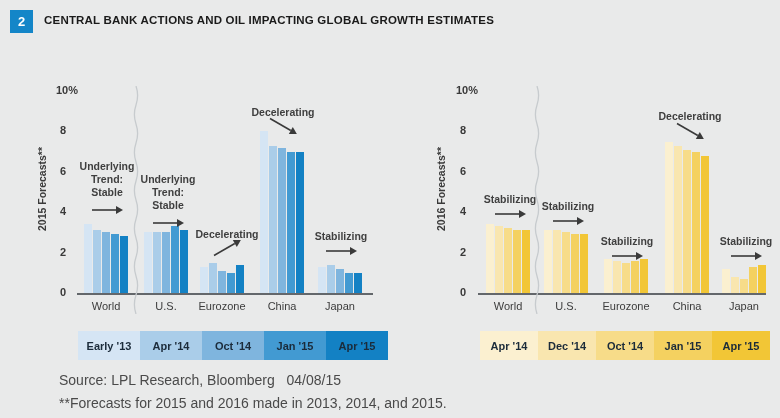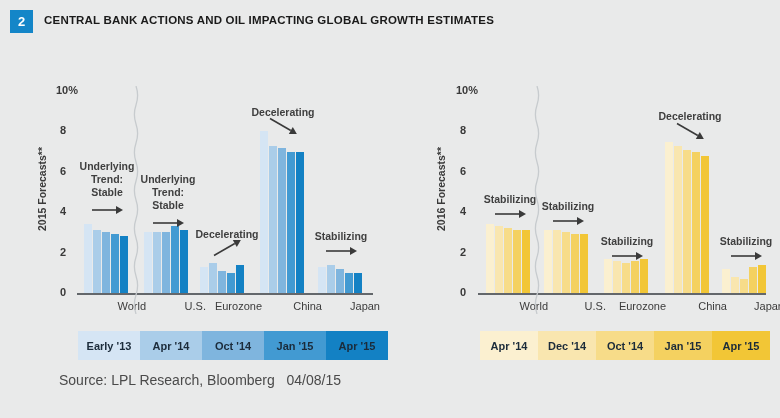--- a/index.html
+++ b/index.html
@@ -7,21 +7,21 @@
   #stage{position:relative;width:780px;height:418px;background:#e9eaea;overflow:hidden;}
   .badge{position:absolute;left:10px;top:10px;width:23px;height:23px;background:#1486c8;color:#fff;
          font-weight:bold;font-size:13px;display:flex;align-items:center;justify-content:center;}
   .title{position:absolute;left:44px;top:14px;font-size:11.5px;font-weight:bold;color:#1a1a1a;letter-spacing:.2px;}
   .subtitle{position:absolute;left:80px;top:42px;font-size:11px;color:#58595b;}
   .ytick{position:absolute;width:40px;text-align:right;font-size:11px;font-weight:600;color:#3a3a3a;}
   .ylabel{position:absolute;width:130px;text-align:center;font-size:10.5px;font-weight:bold;color:#3a3a3a;
           transform:rotate(-90deg);}
   .axisline{position:absolute;height:2px;background:#63676b;}
   .bar{position:absolute;}
-  .catlabel{position:absolute;width:80px;text-align:right;font-size:11px;color:#3c3c3c;}
+  .catlabel{position:absolute;width:80px;text-align:center;font-size:11px;color:#3c3c3c;}
   .ann{position:absolute;width:120px;text-align:center;font-size:10.5px;font-weight:bold;color:#3f3f3f;
        line-height:1.22;white-space:pre-line;}
   .arrow{position:absolute;width:34px;height:12px;}
   .legendcell{position:absolute;text-align:center;font-size:11px;font-weight:bold;color:#1b2b3a;
               display:flex;align-items:center;justify-content:center;}
   .footer-line{position:absolute;left:40px;font-size:14px;color:#4a4a4a;white-space:pre;margin-left:19px;}
   .wavy{position:absolute;pointer-events:none;}
 </style>
 </head>
 <body>
@@ -193,13 +193,14 @@
       <div class="legendcell" style="left: 538px; top: 331px; width: 58px; height: 29px; background: rgb(249, 230, 175);">Dec '14</div>
       <div class="legendcell" style="left: 596px; top: 331px; width: 58px; height: 29px; background: rgb(247, 220, 137);">Oct '14</div>
       <div class="legendcell" style="left: 654px; top: 331px; width: 58px; height: 29px; background: rgb(244, 209, 96);">Jan '15</div>
       <div class="legendcell" style="left: 712px; top: 331px; width: 58px; height: 29px; background: rgb(242, 198, 54);">Apr '15</div>
       <div class="wavy" style="left: 533px; top: 86px;"><svg width="9" height="228" viewBox="0 0 9 228">
           <path d="M4,0 q3.2,9.5 0,19 q-3.2,9.5 0,19 q3.2,9.5 0,19 q-3.2,9.5 0,19 q3.2,9.5 0,19 q-3.2,9.5 0,19 q3.2,9.5 0,19 q-3.2,9.5 0,19 q3.2,9.5 0,19 q-3.2,9.5 0,19 q3.2,9.5 0,19 q-3.2,9.5 0,19" fill="none" stroke="#c7cbce" stroke-width="1.3"></path>
         </svg></div>
     </div>
 
   <div class="footer-line" style="top:372px;">Source: LPL Research, Bloomberg   04/08/15</div>
+  <div class="footer-line" style="top:395px;">**Forecasts for 2015 and 2016 made in 2013, 2014, and 2015.</div>
 </div>
 
 </body></html>

